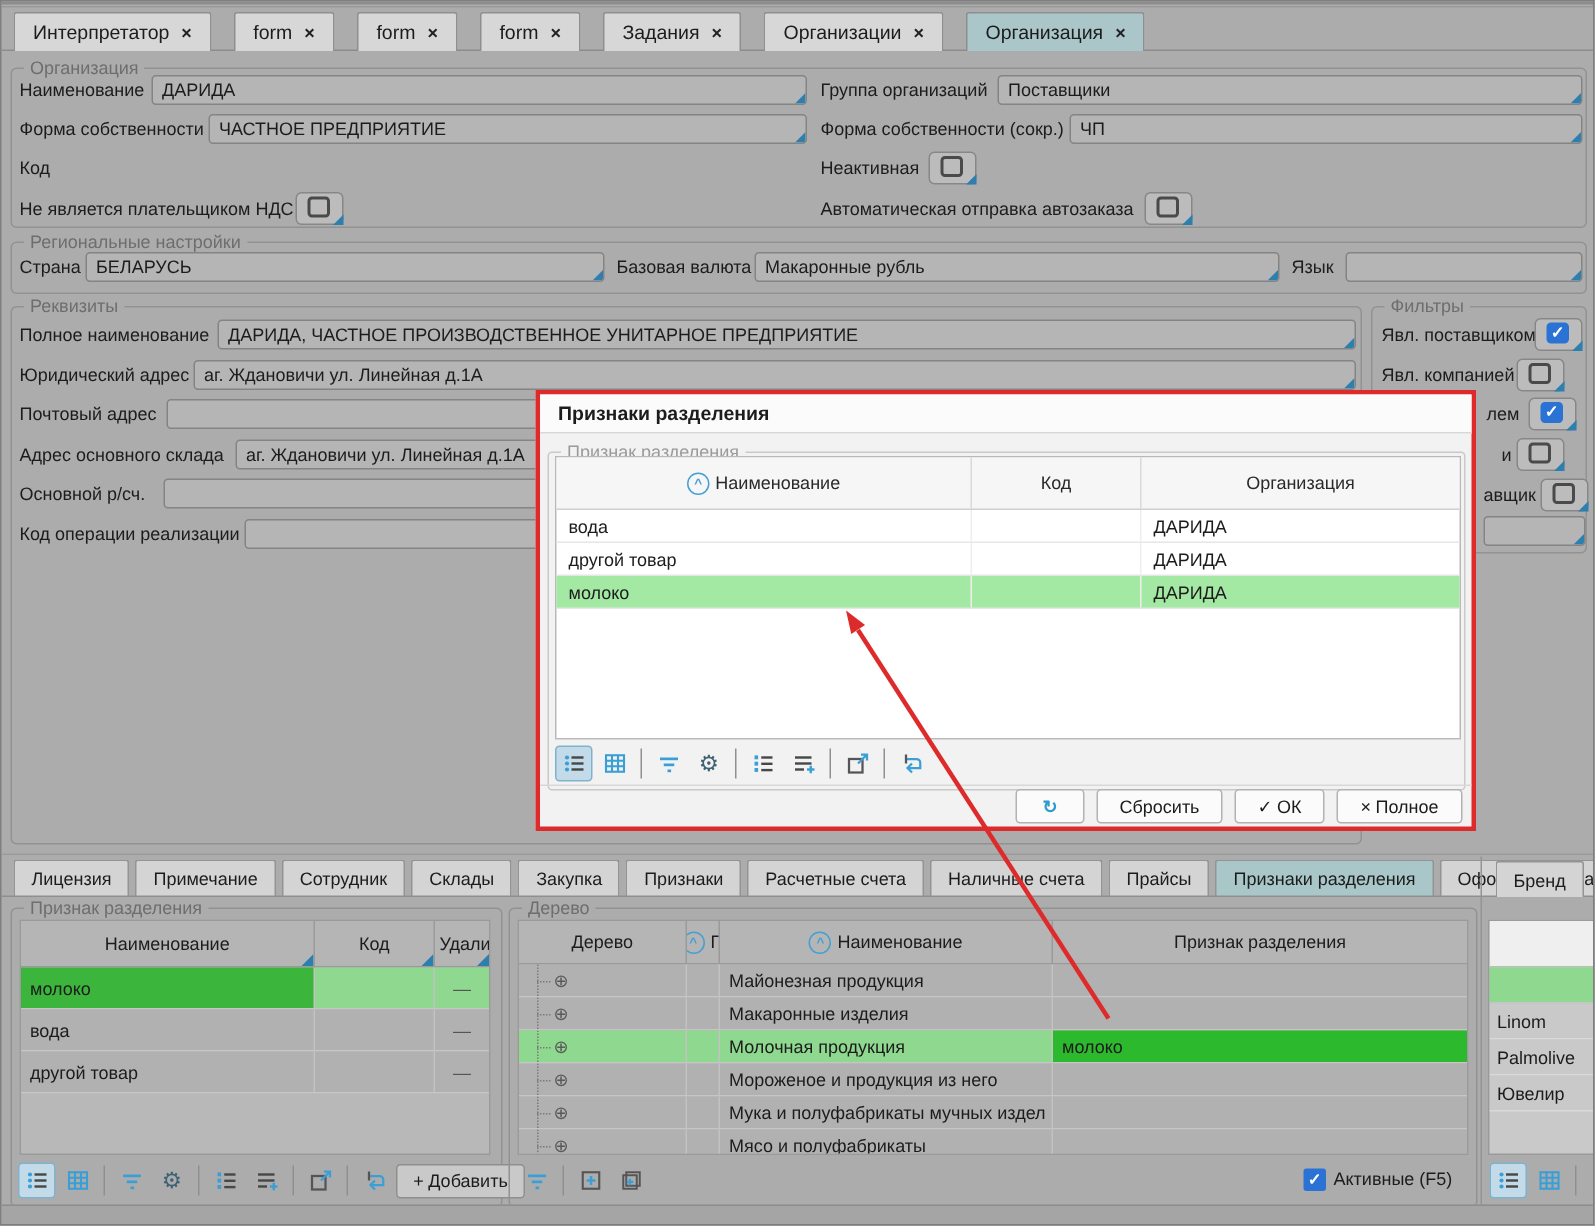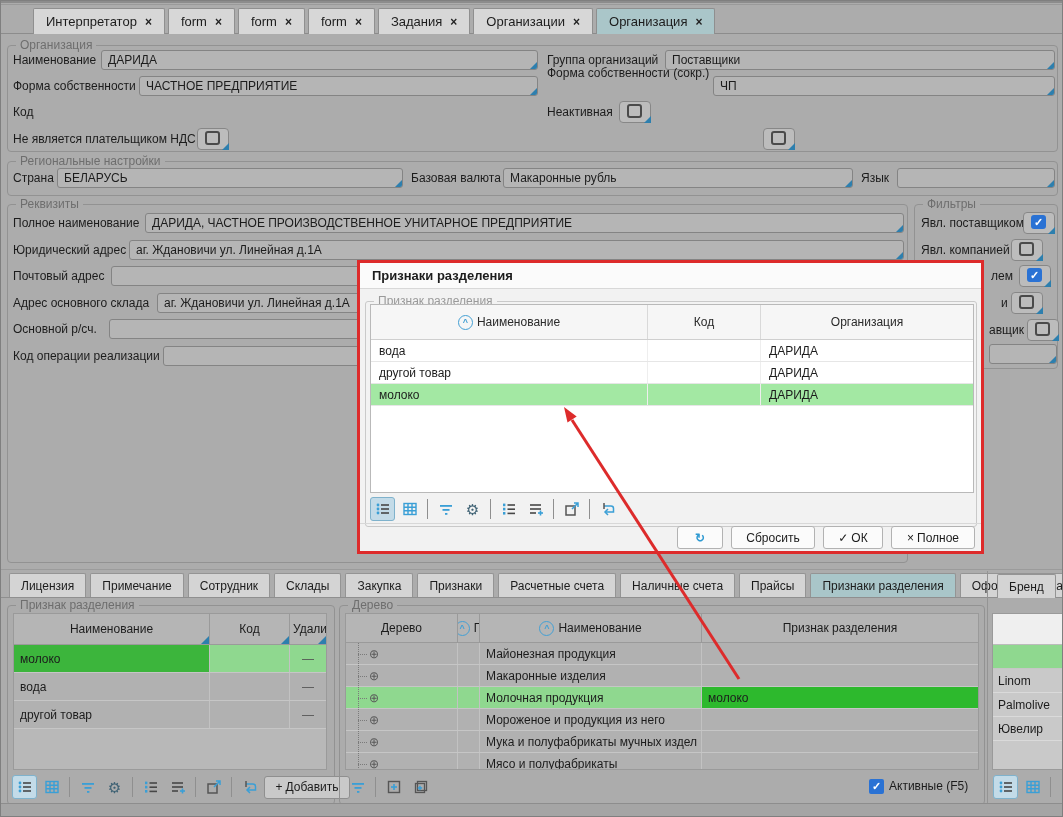--- a/index.html
+++ b/index.html
@@ -1,21 +1,21 @@
 <!DOCTYPE html>
 <html><head>
 <meta charset="utf-8">
 <style>
   html,body{margin:0;padding:0;background:#8f8f8f;}
   .screen{position:relative;width:1063px;height:817px;background:#acacac;
     font-family:"Liberation Sans",sans-serif;font-size:12px;color:#1c1c1c;
     overflow:hidden;border:1px solid #7f7f7f;box-sizing:border-box;}
   
   .topstrip{position:absolute;left:0;top:0;width:100%;height:4px;border-top:2px solid #8c8c8c;border-bottom:1px solid #9a9a9a;box-sizing:border-box;}
-  .toptabs{position:absolute;left:8px;top:7px;right:0;height:26px;display:flex;gap:3px;align-items:center;margin-left:24px;}
+  .toptabs{position:absolute;left:8px;top:7px;right:0;height:26px;display:flex;gap:15px;align-items:center;}
   .ttab{height:25px;display:inline-flex;align-items:center;gap:8px;padding:0 12px;
     background:#d7d7d7;border:1px solid #8f8f8f;border-bottom:none;border-radius:2px 2px 0 0;
     font-size:13px;white-space:nowrap;cursor:default;}
   .ttab.active{background:#aac6c9;}
   .tabline{position:absolute;left:0;top:32px;width:100%;height:1px;background:#8c8c8c;}
   .tclose{font-weight:bold;font-size:12px;color:#222;}
   
   .group{position:absolute;border:1px solid #929292;border-radius:4px;box-sizing:border-box;}
   .gtitle{position:absolute;top:-8px;left:8px;padding:0 4px;background:#acacac;color:#6e6e6e;white-space:nowrap;}
   .lbl{position:absolute;height:20px;line-height:20px;white-space:nowrap;}
@@ -184,33 +184,34 @@
   <div class="group" style="left:6px;top:44px;width:1051px;height:107px">
     <span class="gtitle">Организация</span>
   </div>
   <span class="lbl" style="left:12px;top:49px">Наименование</span>
   <div class="fld" style="left:100px;top:49px;width:437px"><span>ДАРИДА</span></div>
   <span class="lbl" style="left:546px;top:49px">Группа организаций</span>
   <div class="fld" style="left:664px;top:49px;width:390px"><span>Поставщики</span></div>
 
   <span class="lbl" style="left:12px;top:75px">Форма собственности</span>
   <div class="fld" style="left:138px;top:75px;width:399px"><span>ЧАСТНОЕ ПРЕДПРИЯТИЕ</span></div>
-  <span class="lbl" style="left:546px;top:62px">Форма собственности (сокр.)</span>
+  <span class="lbl" style="left:546px;top:75px">Форма собственности (сокр.)</span>
   <div class="fld" style="left:712px;top:75px;width:342px"><span>ЧП</span></div>
 
   <span class="lbl" style="left:12px;top:101px">Код</span>
   <span class="lbl" style="left:546px;top:101px">Неактивная</span>
   <div class="cb" style="left:618px;top:100px">
       <span class="box"></span>
     </div>
 
   <span class="lbl" style="left:12px;top:128px">Не является плательщиком НДС</span>
   <div class="cb" style="left:196px;top:127px">
       <span class="box"></span>
     </div>
+  <span class="lbl" style="left:546px;top:128px">Автоматическая отправка автозаказа</span>
   <div class="cb" style="left:762px;top:127px">
       <span class="box"></span>
     </div>
 
   <div class="group" style="left:6px;top:160px;width:1051px;height:35px">
     <span class="gtitle">Региональные настройки</span>
   </div>
   <span class="lbl" style="left:12px;top:167px">Страна</span>
   <div class="fld" style="left:56px;top:167px;width:346px"><span>БЕЛАРУСЬ</span></div>
   <span class="lbl" style="left:410px;top:167px">Базовая валюта</span>

